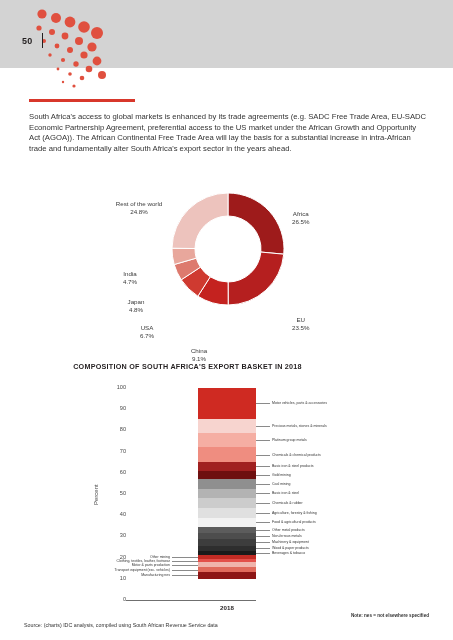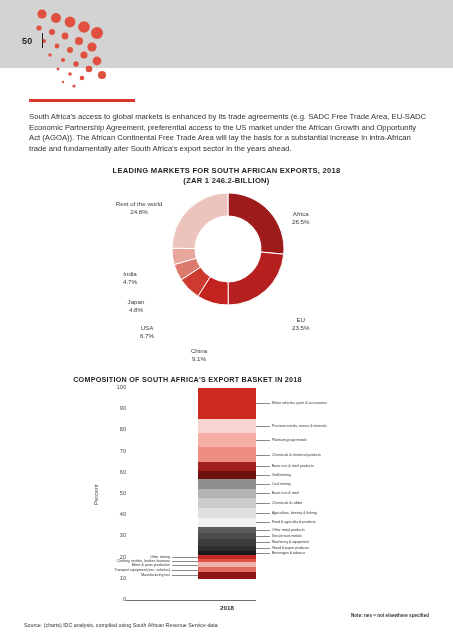--- a/index.html
+++ b/index.html
@@ -55,21 +55,21 @@
   }
   .donut{position:absolute;left:170px;top:3px;width:116px;height:116px;}
   .pie-label{
     position:absolute;font-size:6.2px;line-height:7.6px;color:#3a3a3a;text-align:center;
     white-space:nowrap;
   }
   .pie-label .pct{display:block;}
 
   
   .chart2-title{
-    position:absolute;left:0;top:375px;width:375px;text-align:center;
+    position:absolute;left:0;top:362px;width:375px;text-align:center;
     font-size:7.2px;font-weight:700;letter-spacing:.25px;color:#231f20;
   }
   .bar-area{position:absolute;left:0;top:388px;width:453px;height:225px;}
   .ylabel{
     position:absolute;left:93px;top:505px;
     font-size:6px;color:#4a4a4a;
     transform:rotate(-90deg);transform-origin:left top;
     white-space:nowrap;
   }
   .ytick{
@@ -149,24 +149,20 @@
     </svg>
   </div>
 
   <div class="page-num">50</div>
   <div class="page-num-rule"></div>
 
   <div class="title-rule"></div>
 
   <div class="body-para">South Africa's access to global markets is enhanced by its trade agreements (e.g. SADC Free Trade Area, EU-SADC Economic Partnership Agreement, preferential access to the US market under the African Growth and Opportunity Act (AGOA)). The African Continental Free Trade Area will lay the basis for a substantial increase in intra-African trade and fundamentally alter South Africa's export sector in the years ahead.</div>
 
-  <div class="chart1-title">
-    <span>LEADING MARKETS FOR SOUTH AFRICAN EXPORTS, 2018</span><br>
-    <span>(ZAR 1 246.2-BILLION)</span>
-  </div>
 
   <div class="donut-wrap">
     <svg class="donut" id="donut-svg" viewBox="0 0 116 116" xmlns="http://www.w3.org/2000/svg">
         <path d="M 58 2 A 56 56 0 0 1 113.76015901162836 63.177322377244884 L 90.85866513185243 61.050922115162166 A 33 33 0 0 0 58 25 Z" fill="#9e1b1b" stroke="#ffffff" stroke-width="1"></path>
         <path d="M 113.76015901162836 63.177322377244884 A 56 56 0 0 1 58.175753146640524 113.99972420317306 L 58.10356881855602 90.99983747686983 A 33 33 0 0 0 90.85866513185243 61.050922115162166 Z" fill="#b51f1f" stroke="#ffffff" stroke-width="1"></path>
         <path d="M 58.175753146640524 113.99972420317306 A 56 56 0 0 1 27.872116285026028 105.20498514836125 L 40.24606852510462 85.81722339099859 A 33 33 0 0 0 58.10356881855602 90.99983747686983 Z" fill="#c4221f" stroke="#ffffff" stroke-width="1"></path>
         <path d="M 27.872116285026028 105.20498514836125 A 56 56 0 0 1 11.225205814664847 88.79153502051393 L 30.436281997927498 76.14501170851715 A 33 33 0 0 0 40.24606852510462 85.81722339099859 Z" fill="#cf3a30" stroke="#ffffff" stroke-width="1"></path>
         <path d="M 11.225205814664847 88.79153502051393 A 56 56 0 0 1 4.19471596084081 73.52389801130505 L 26.29331476263833 67.14801132809048 A 33 33 0 0 0 30.436281997927498 76.14501170851715 Z" fill="#dd7a6e" stroke="#ffffff" stroke-width="1"></path>
         <path d="M 4.19471596084081 73.52389801130505 A 56 56 0 0 1 2.005584797500127 57.209135833375164 L 25.003291041384003 57.53395504466751 A 33 33 0 0 0 26.29331476263833 67.14801132809048 Z" fill="#e8a79c" stroke="#ffffff" stroke-width="1"></path>
         <path d="M 2.005584797500127 57.209135833375164 A 56 56 0 0 1 57.99999999999999 2 L 57.99999999999999 25 A 33 33 0 0 0 25.003291041384003 57.53395504466751 Z" fill="#edc3bd" stroke="#ffffff" stroke-width="1"></path>

